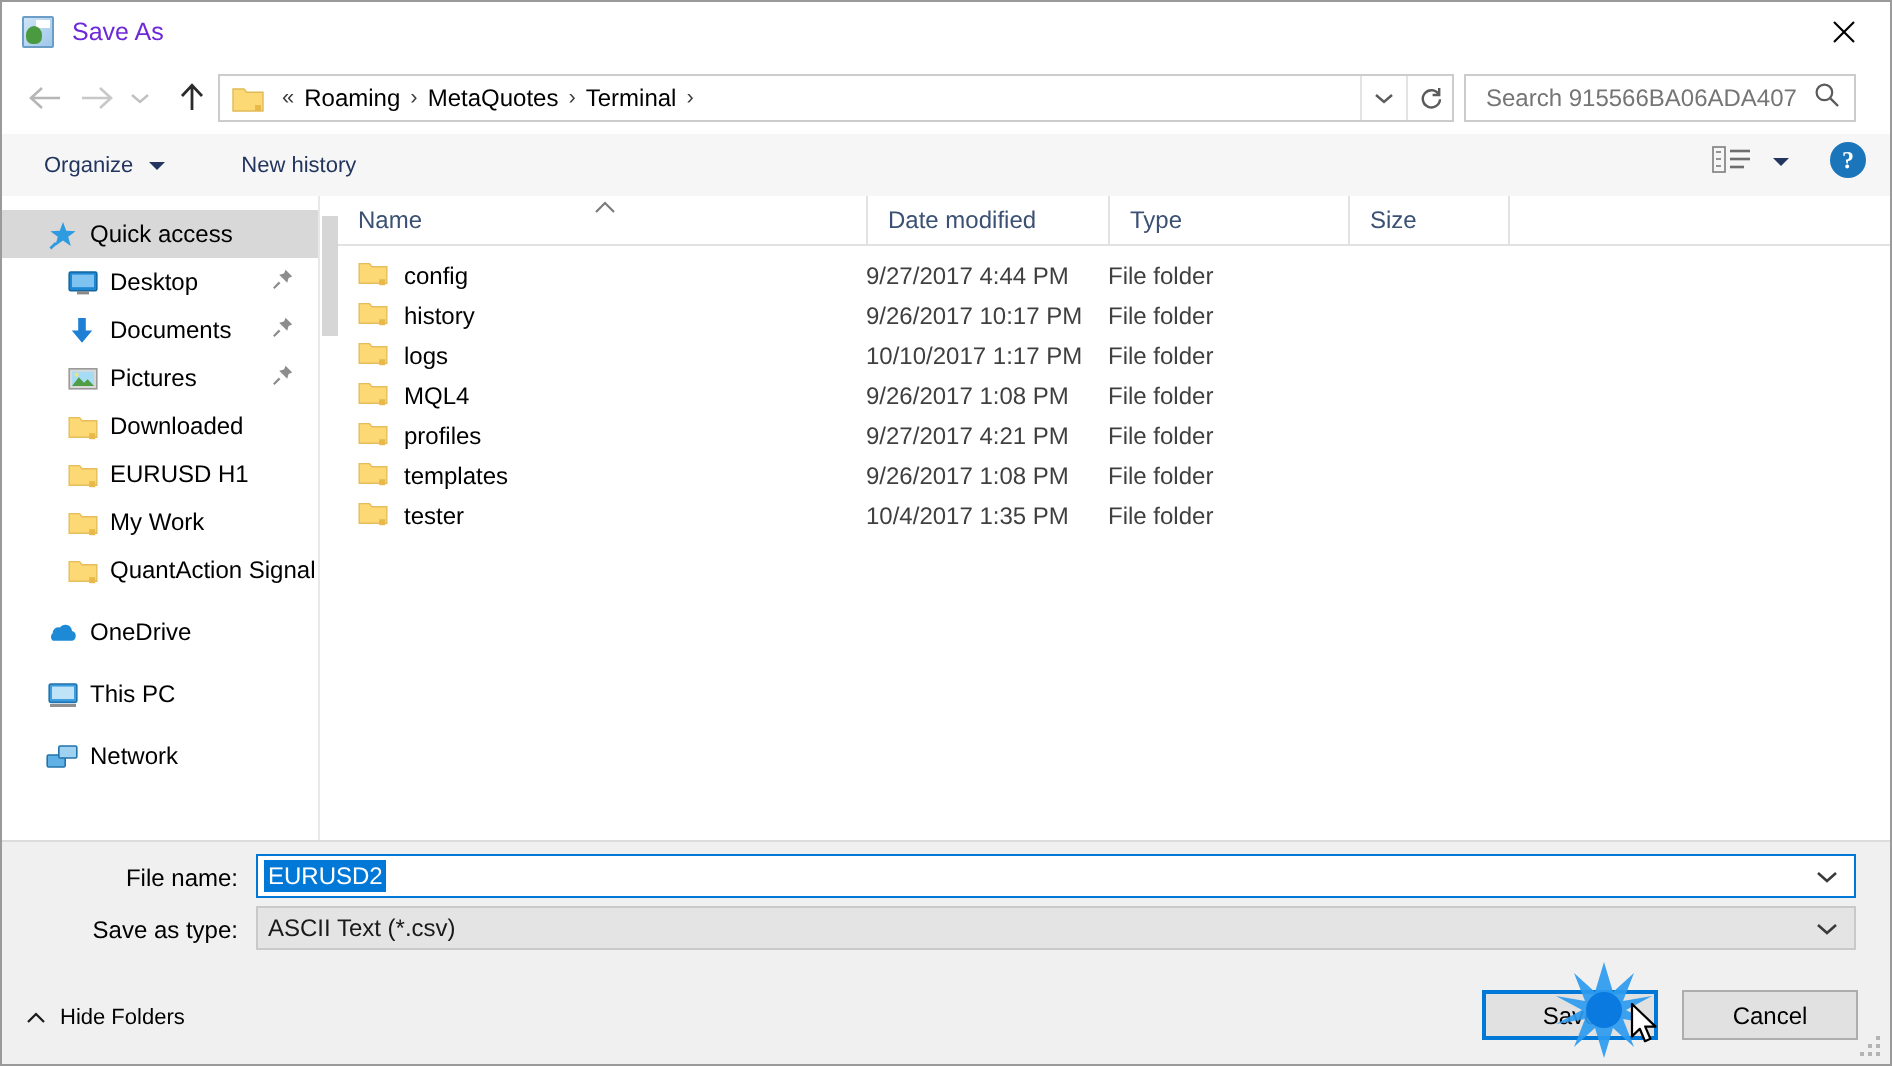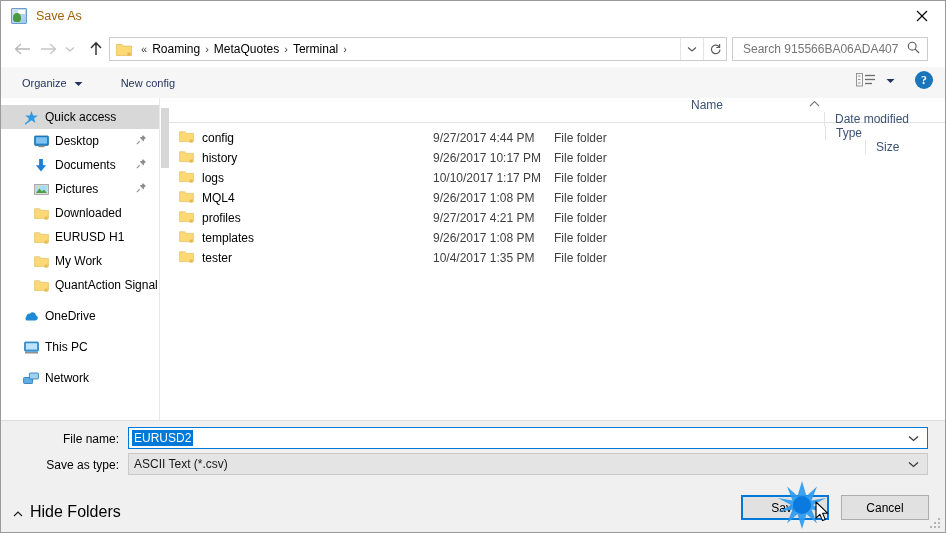--- a/index.html
+++ b/index.html
@@ -36,21 +36,21 @@
   #title-icon::after {
     content: ""; position: absolute; left: 1px; bottom: 1px;
     width: 8px; height: 9px; border-radius: 50% 50% 40% 40%;
     background: #4a9a3f;
   }
   #title-icon::before {
     content: ""; position: absolute; right: 1px; top: 1px;
     width: 7px; height: 4px; background: #ffffff;
   }
   #title-text {
-    margin-left: 9px; font-size: 12.5px; color: #a16207;
+    margin-left: 9px; font-size: 12.5px; color: #6d28d9;
   }
   #close-btn {
     position: absolute; right: 0; top: 0;
     width: 46px; height: 30px;
     display: flex; align-items: center; justify-content: center;
     cursor: default;
   }
   #close-btn svg { display: block; }
 
   
@@ -174,21 +174,21 @@
 
   
   #filelist {
     position: absolute; left: 168px; top: 0;
     width: 776px; height: 322px;
     background: #ffffff;
   }
   #listheader {
     position: relative; height: 24px;
     border-bottom: 1px solid #e2e2e2;
-    display: flex; align-items: flex-end; flex-direction: column;
+    display: flex; align-items: flex-end;
   }
   .col-head {
     position: relative; height: 24px;
     display: flex; align-items: center;
     font-size: 12px; color: #3b5174;
     border-left: 1px solid #e2e2e2;
     box-sizing: border-box; padding-left: 10px;
   }
   .col-head:first-child { border-left: 0; }
   #sort-caret {
@@ -235,21 +235,21 @@
   }
   #savetype-value { font-size: 12px; color: #1a1a1a; margin-left: 5px; }
   .combo-caret {
     margin-left: auto; margin-right: 8px;
     display: flex; align-items: center;
   }
 
   #hide-folders {
     position: absolute; left: 12px; top: 502px;
     display: flex; align-items: center;
-    font-size: 16px; color: #000000;
+    font-size: 11px; color: #000000;
   }
   #hide-folders .caret-up { margin-right: 7px; }
 
   .dlg-button {
     position: absolute; height: 25px; width: 88px;
     font-size: 12px; color: #000000;
     background: #e1e1e1; border: 1px solid #adadad;
     display: flex; align-items: center; justify-content: center;
     box-sizing: border-box;
   }
@@ -356,21 +356,21 @@
   <div id="cmdbar">
     <div class="cmd-item" id="cmd-organize">
       <span>Organize</span>
       <span class="caret">
         <svg width="9" height="6" viewBox="0 0 9 6">
             <path d="M0.5 1 L4.5 5 L8.5 1" fill="#22355e"></path>
           </svg>
       </span>
     </div>
     <div class="cmd-item" id="cmd-newfolder">
-      <span>New config</span>
+      <span>New history</span>
     </div>
 
     <div id="view-controls">
       <span id="view-icon">
         <svg width="20" height="16" viewBox="0 0 20 16">
           <rect x="0.5" y="1.5" width="6" height="12.5" fill="none" stroke="#8a8a8a" stroke-width="0.9"></rect>
           <line x1="2" y1="4" x2="4.5" y2="4" stroke="#8a8a8a" stroke-width="0.9"></line>
           <line x1="2" y1="7.5" x2="4.5" y2="7.5" stroke="#8a8a8a" stroke-width="0.9"></line>
           <line x1="2" y1="11" x2="4.5" y2="11" stroke="#8a8a8a" stroke-width="0.9"></line>
           <line x1="9" y1="3.5" x2="19" y2="3.5" stroke="#6d6d6d" stroke-width="1.3"></line>

